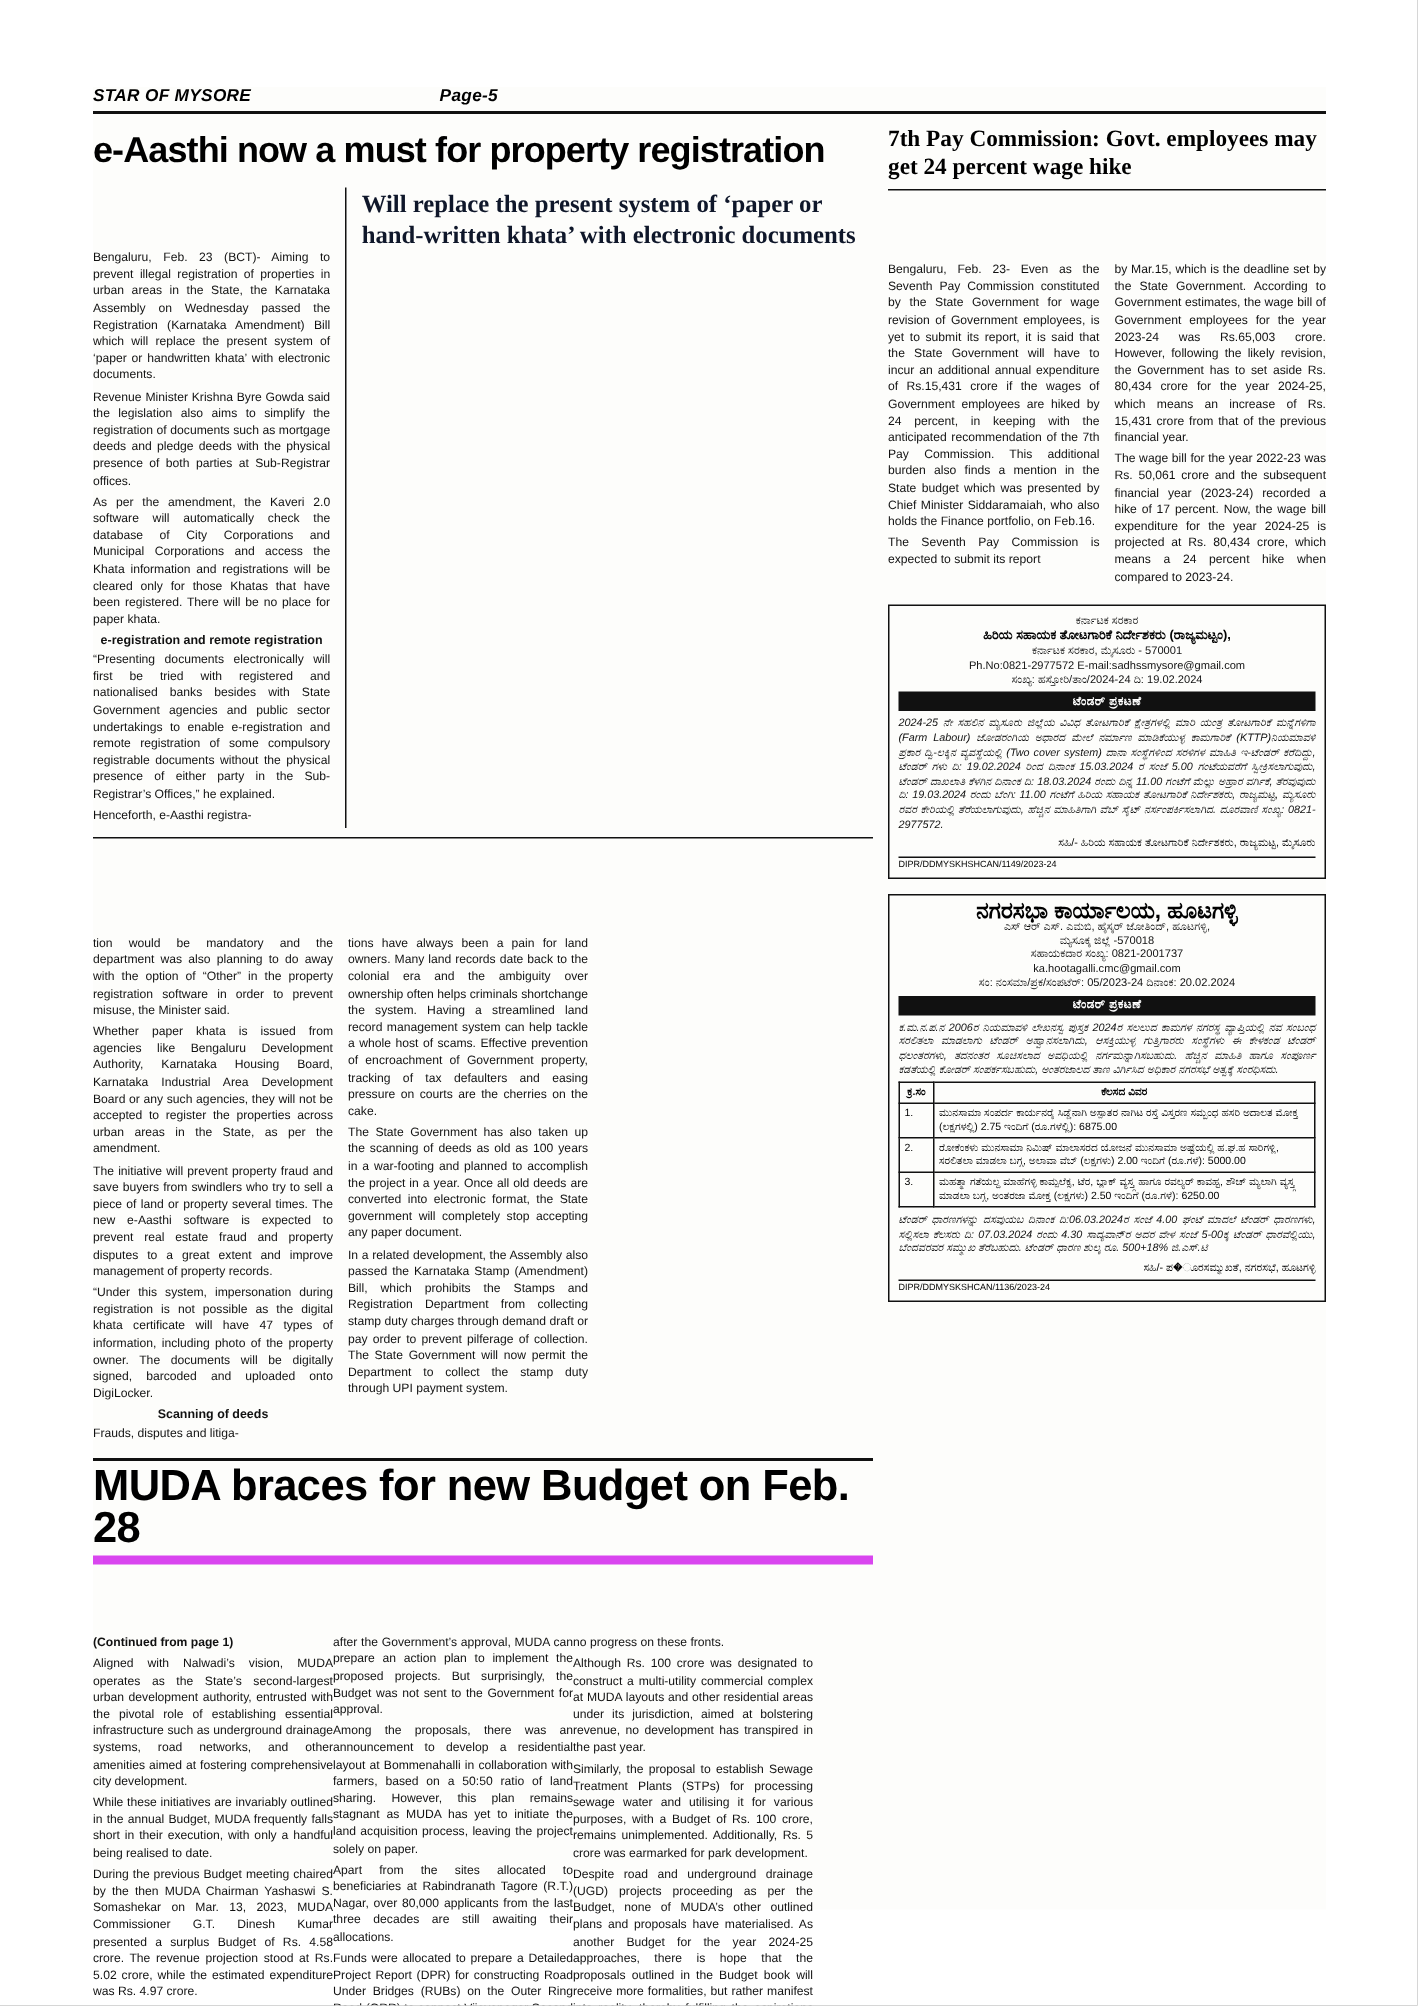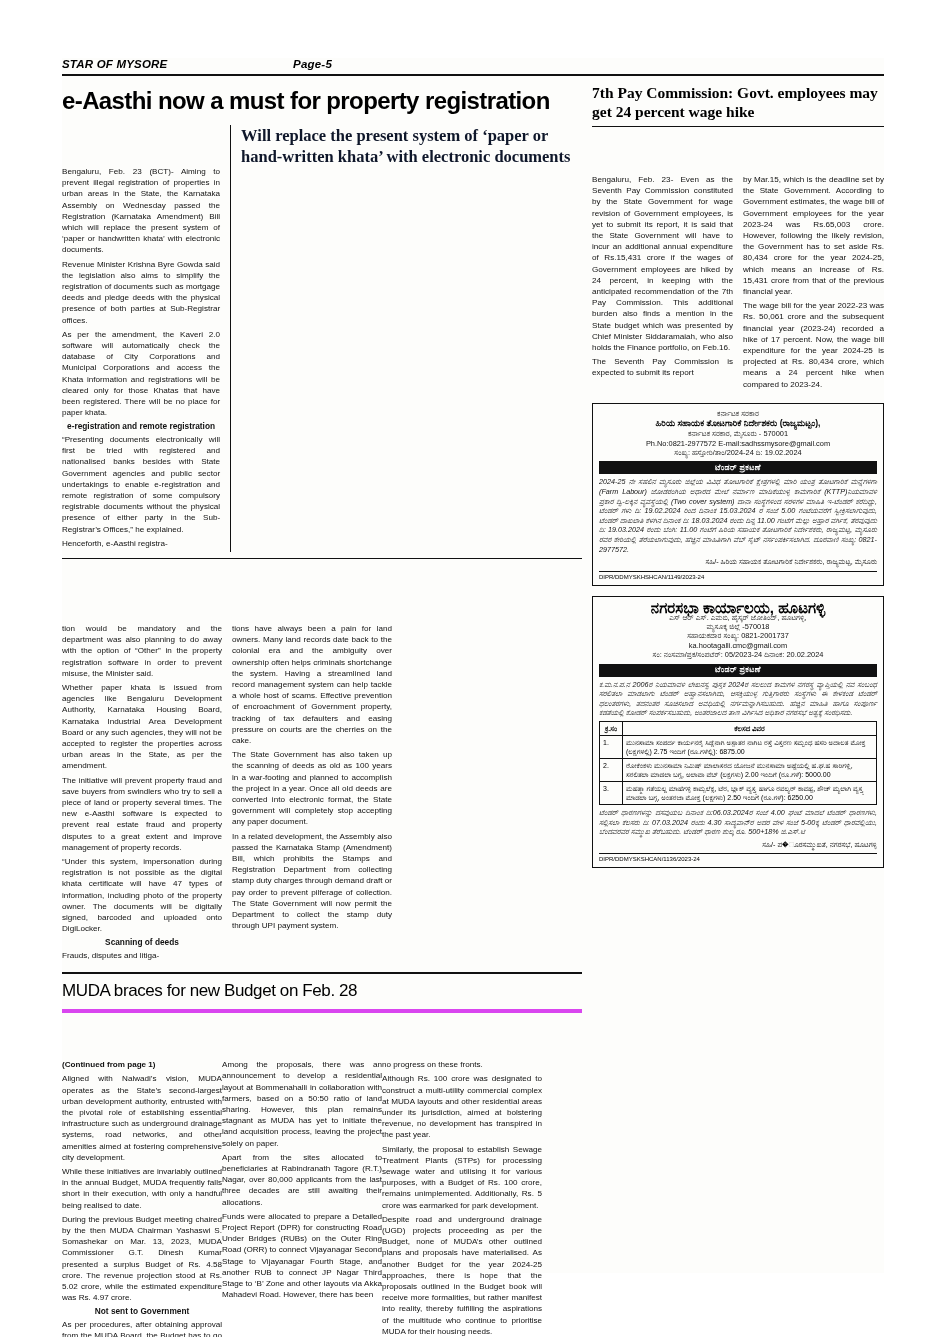--- a/index.html
+++ b/index.html
@@ -106,26 +106,26 @@
     line-height: 19px;
     margin: 0 0 6px 0;
     border-bottom: 1px solid #111;
     padding-bottom: 5px;
   }
   .r-cols { display: flex; gap: 10px; }
   .r-cols .c { width: 141px; }
 
   
   .muda-head {
-    font-weight: normal;
-    font-size: 17px;
+    font-weight: bold;
+    font-size: 29px;
     line-height: 28px;
     letter-spacing: -0.4px;
     border-top: 2px solid #111;
-    border-bottom: 4px solid #d946ef;
+    border-bottom: 6px solid #d946ef;
     margin-top: 8px;
     padding: 3px 0 4px 0;
   }
   .muda-cols { display: flex; gap: 0; margin-top: 5px; }
   .muda-cols .c { width: 160px; }
   .bold-note { font-weight: bold; }
 
   
   .ad {
     border: 1.2px solid #111;
@@ -243,20 +243,21 @@
         <div class="muda-cols">
           <div class="c col-text">
             <p class="bold-note">(Continued from page 1)</p>
             <p>Aligned with Nalwadi’s vision, MUDA operates as the State’s second-largest urban development authority, entrusted with the pivotal role of establishing essential infrastructure such as underground drainage systems, road networks, and other amenities aimed at fostering comprehensive city development.</p>
             <p>While these initiatives are invariably outlined in the annual Budget, MUDA frequently falls short in their execution, with only a handful being realised to date.</p>
             <p>During the previous Budget meeting chaired by the then MUDA Chairman Yashaswi S. Somashekar on Mar. 13, 2023, MUDA Commissioner G.T. Dinesh Kumar presented a surplus Budget of Rs. 4.58 crore. The revenue projection stood at Rs. 5.02 crore, while the estimated expenditure was Rs. 4.97 crore.</p>
             <div class="subhead">Not sent to Government</div>
             <p>As per procedures, after obtaining approval from the MUDA Board, the Budget has to go to the Government for scrutiny and second-level approval. Only</p>
           </div>
           <div class="c col-text">
+            <p>after the Government’s approval, MUDA can prepare an action plan to implement the proposed projects. But surprisingly, the Budget was not sent to the Government for approval.</p>
             <p>Among the proposals, there was an announcement to develop a residential layout at Bommenahalli in collaboration with farmers, based on a 50:50 ratio of land sharing. However, this plan remains stagnant as MUDA has yet to initiate the land acquisition process, leaving the project solely on paper.</p>
             <p>Apart from the sites allocated to beneficiaries at Rabindranath Tagore (R.T.) Nagar, over 80,000 applicants from the last three decades are still awaiting their allocations.</p>
             <p>Funds were allocated to prepare a Detailed Project Report (DPR) for constructing Road Under Bridges (RUBs) on the Outer Ring Road (ORR) to connect Vijayanagar Second Stage to Vijayanagar Fourth Stage, and another RUB to connect JP Nagar Third Stage to ‘B’ Zone and other layouts via Akka Mahadevi Road. However, there has been</p>
           </div>
           <div class="c col-text">
             <p>no progress on these fronts.</p>
             <p>Although Rs. 100 crore was designated to construct a multi-utility commercial complex at MUDA layouts and other residential areas under its jurisdiction, aimed at bolstering revenue, no development has transpired in the past year.</p>
             <p>Similarly, the proposal to establish Sewage Treatment Plants (STPs) for processing sewage water and utilising it for various purposes, with a Budget of Rs. 100 crore, remains unimplemented. Additionally, Rs. 5 crore was earmarked for park development.</p>
             <p>Despite road and underground drainage (UGD) projects proceeding as per the Budget, none of MUDA’s other outlined plans and proposals have materialised. As another Budget for the year 2024-25 approaches, there is hope that the proposals outlined in the Budget book will receive more formalities, but rather manifest into reality, thereby fulfilling the aspirations of the multitude who continue to prioritise MUDA for their housing needs.</p>
           </div>

